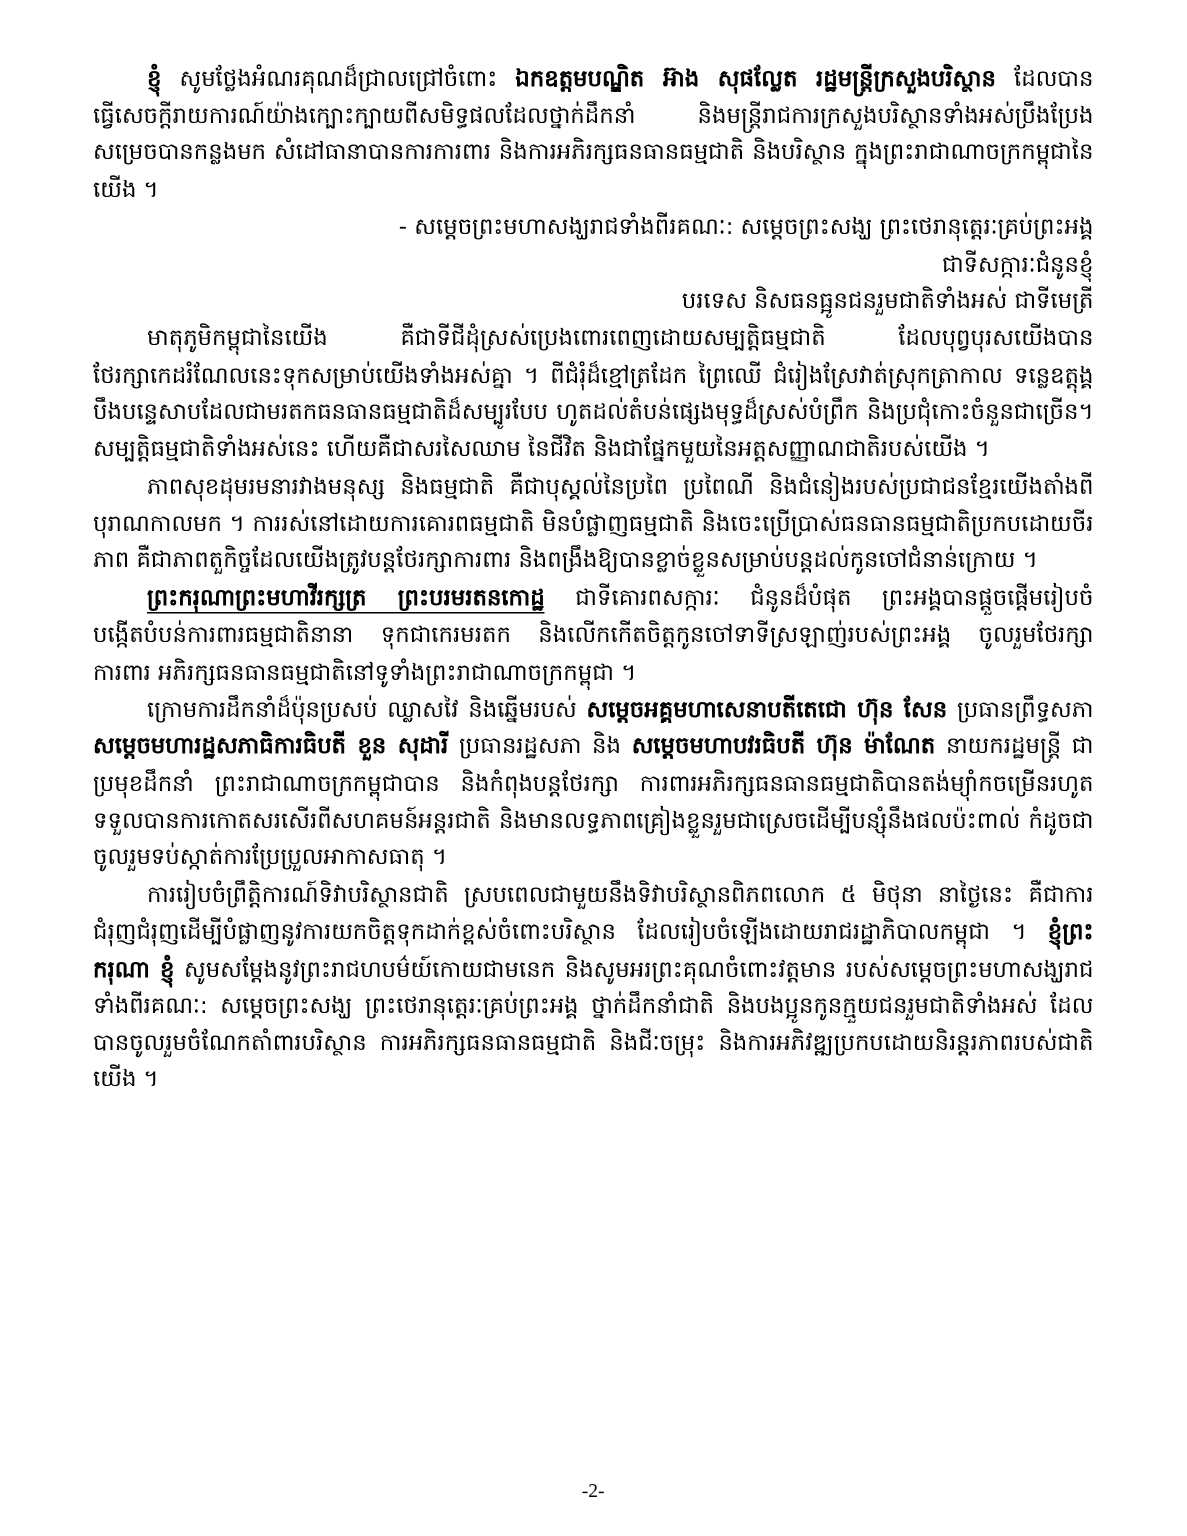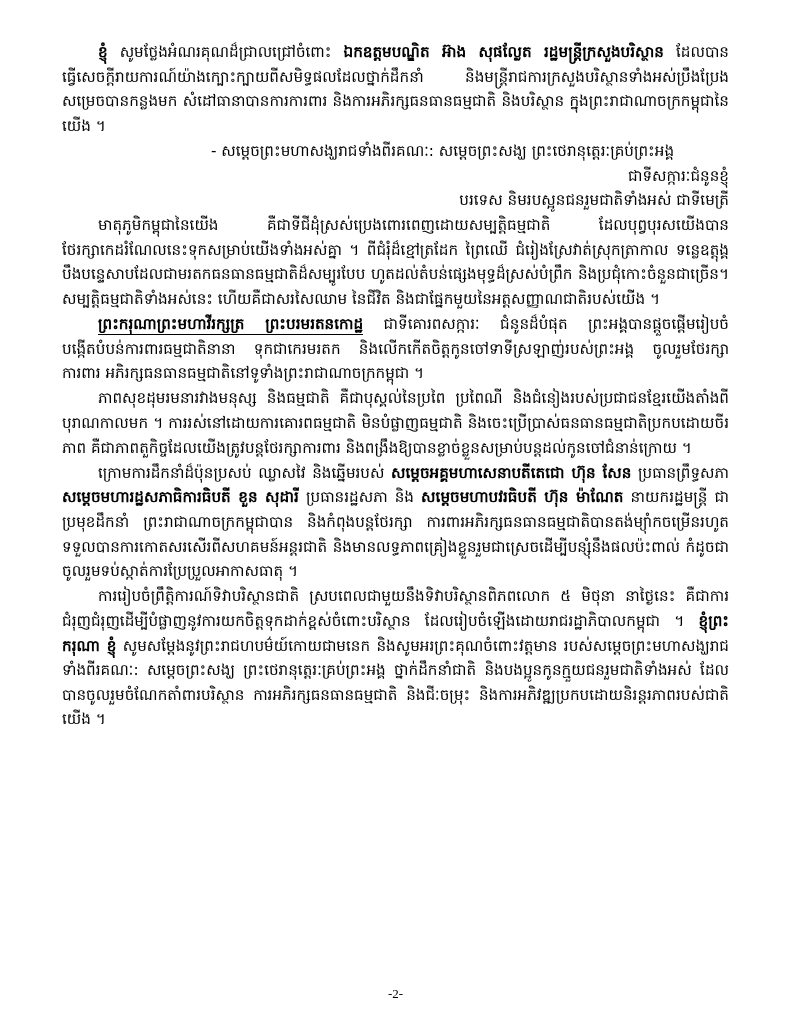--- a/index.html
+++ b/index.html
@@ -33,21 +33,21 @@
     text-align: justify;
   }
   .bullet-block {
     margin: 0;
     padding: 0;
   }
   p.bullet {
     margin: 0;
     padding-left: 108px;
     text-indent: -14px;
-    text-align: center;
+    text-align: right;
   }
   p.bullet-cont {
     margin: 0;
     padding-left: 152px;
     text-indent: 0;
     text-align: right;
   }
   .b {
     font-weight: bold;
   }
@@ -72,33 +72,33 @@
 <div class="page">
   <div class="doc-body">
 
     <p class="para">
       <span class="b">ខ្ញុំ</span><span> សូមថ្លែងអំណរគុណដ៏ជ្រាលជ្រៅចំពោះ </span><span class="b">ឯកឧត្តមបណ្ឌិត អ៊ាង សុផល្លែត រដ្ឋមន្ត្រីក្រសួងបរិស្ថាន</span><span> ដែលបានធ្វើសេចក្តីរាយការណ៍យ៉ាងក្បោះក្បាយពីសមិទ្ធផលដែលថ្នាក់ដឹកនាំ និងមន្ត្រីរាជការក្រសួងបរិស្ថានទាំងអស់ប្រឹងប្រែងសម្រេចបានកន្លងមក សំដៅធានាបានការការពារ និងការអភិរក្សធនធានធម្មជាតិ និងបរិស្ថាន ក្នុងព្រះរាជាណាចក្រកម្ពុជានៃយើង ។</span>
     </p>
 
     <div class="bullet-block">
       <p class="bullet">- សម្ដេចព្រះមហាសង្ឃរាជទាំងពីរគណៈ: សម្តេចព្រះសង្ឃ ព្រះថេរានុត្តេរៈគ្រប់ព្រះអង្គ</p>
       <p class="bullet-cont">ជាទីសក្ការៈជំនូនខ្ញុំ</p>
-      <p class="bullet-cont">បរទេស និមរបស្អូនជនរួមជាតិទាំងអស់ ជាទីមេត្រី</p>
+      <p class="bullet-cont">បរទេស និសធនធ្អូនជនរួមជាតិទាំងអស់ ជាទីមេត្រី</p>
     </div>
 
     <p class="para">
       <span>មាតុភូមិកម្ពុជានៃយើង គឺជាទីជីដុំស្រស់ប្រេងពោរពេញដោយសម្បត្តិធម្មជាតិ ដែលបុព្វបុរសយើងបានថែរក្សាកេដរំណែលនេះទុកសម្រាប់យើងទាំងអស់គ្នា ។ ពីជំរុំដ៏ខ្មៅត្រដែក ព្រៃឈើ ជំរៀងស្រែវាត់ស្រុកត្រាកាល ទន្លេឧត្តុង្គ បឹងបន្ទេសាបដែលជាមរតកធនធានធម្មជាតិដ៏សម្បូរបែប ហូតដល់តំបន់ផ្សេងមុទ្ធដ៏ស្រស់បំព្រឹក និងប្រជុំកោះចំនួនជាច្រើន។ សម្បត្តិធម្មជាតិទាំងអស់នេះ ហើយគឺជាសរសៃឈាម នៃជីវិត និងជាផ្នែកមួយនៃអត្តសញ្ញាណជាតិរបស់យើង ។</span>
     </p>
 
     <p class="para">
-      <span class="underline-b">ព្រះករុណាព្រះមហាវីរក្សត្រ ព្រះបរមរតនកោដ្ឋ</span><span> ជាទីគោរពសក្ការៈ ជំនូនដ៏បំផុត ព្រះអង្គបានផ្តួចផ្តើមរៀបចំបង្កើតបំបន់ការពារធម្មជាតិនានា ទុកជាកេរមរតក និងលើកកើតចិត្តកូនចៅទាទីស្រឡាញ់របស់ព្រះអង្គ ចូលរួមថែរក្សា ការពារ អភិរក្សធនធានធម្មជាតិនៅទូទាំងព្រះរាជាណាចក្រកម្ពុជា ។</span>
+      <span>ភាពសុខដុមរមនារវាងមនុស្ស និងធម្មជាតិ គឺជាបុស្គល់នៃប្រពៃ ប្រពៃណី និងជំនៀងរបស់ប្រជាជនខ្មែរយើងតាំងពីបុរាណកាលមក ។ ការរស់នៅដោយការគោរពធម្មជាតិ មិនបំផ្លាញធម្មជាតិ និងចេះប្រើប្រាស់ធនធានធម្មជាតិប្រកបដោយចីរភាព គឺជាភាពតួកិច្ចដែលយើងត្រូវបន្តថែរក្សាការពារ និងពង្រឹងឱ្យបានខ្លាច់ខ្លួនសម្រាប់បន្តដល់កូនចៅជំនាន់ក្រោយ ។</span>
     </p>
 
     <p class="para">
-      <span>ភាពសុខដុមរមនារវាងមនុស្ស និងធម្មជាតិ គឺជាបុស្គល់នៃប្រពៃ ប្រពៃណី និងជំនៀងរបស់ប្រជាជនខ្មែរយើងតាំងពីបុរាណកាលមក ។ ការរស់នៅដោយការគោរពធម្មជាតិ មិនបំផ្លាញធម្មជាតិ និងចេះប្រើប្រាស់ធនធានធម្មជាតិប្រកបដោយចីរភាព គឺជាភាពតួកិច្ចដែលយើងត្រូវបន្តថែរក្សាការពារ និងពង្រឹងឱ្យបានខ្លាច់ខ្លួនសម្រាប់បន្តដល់កូនចៅជំនាន់ក្រោយ ។</span>
+      <span class="underline-b">ព្រះករុណាព្រះមហាវីរក្សត្រ ព្រះបរមរតនកោដ្ឋ</span><span> ជាទីគោរពសក្ការៈ ជំនូនដ៏បំផុត ព្រះអង្គបានផ្តួចផ្តើមរៀបចំបង្កើតបំបន់ការពារធម្មជាតិនានា ទុកជាកេរមរតក និងលើកកើតចិត្តកូនចៅទាទីស្រឡាញ់របស់ព្រះអង្គ ចូលរួមថែរក្សា ការពារ អភិរក្សធនធានធម្មជាតិនៅទូទាំងព្រះរាជាណាចក្រកម្ពុជា ។</span>
     </p>
 
     <p class="para">
       <span>ក្រោមការដឹកនាំដ៏ប៉ុនប្រសប់ ឈ្លាសវៃ និងឆ្នើមរបស់ </span><span class="b">សម្តេចអគ្គមហាសេនាបតីតេជោ ហ៊ុន សែន</span><span> ប្រធានព្រឹទ្ធសភា </span><span class="b">សម្តេចមហារដ្ឋសភាធិការធិបតី ខួន សុដារី</span><span> ប្រធានរដ្ឋសភា និង </span><span class="b">សម្តេចមហាបវរធិបតី ហ៊ុន ម៉ាណែត</span><span> នាយករដ្ឋមន្ត្រី ជាប្រមុខដឹកនាំ ព្រះរាជាណាចក្រកម្ពុជាបាន និងកំពុងបន្តថែរក្សា ការពារអភិរក្សធនធានធម្មជាតិបានតង់ម្យ៉ាំកចម្រើនរហូតទទួលបានការកោតសរសើរពីសហគមន៍អន្តរជាតិ និងមានលទ្ធភាពគ្រៀងខ្លួនរួមជាស្រេចដើម្បីបន្សុំនឹងផលប៉ះពាល់ កំដូចជាចូលរួមទប់ស្កាត់ការប្រែប្រួលអាកាសធាតុ ។</span>
     </p>
 
     <p class="para">
       <span>ការរៀបចំព្រឹត្តិការណ៍ទិវាបរិស្ថានជាតិ ស្របពេលជាមួយនឹងទិវាបរិស្ថានពិភពលោក ៥ មិថុនា នាថ្ងៃនេះ គឺជាការជំរុញជំរុញដើម្បីបំផ្លាញនូវការយកចិត្តទុកដាក់ខ្ពស់ចំពោះបរិស្ថាន ដែលរៀបចំឡើងដោយរាជរដ្ឋាភិបាលកម្ពុជា ។ </span><span class="b">ខ្ញុំព្រះករុណា ខ្ញុំ</span><span> សូមសម្តែងនូវព្រះរាជហបម៌យ៍កោយជាមនេក និងសូមអរព្រះគុណចំពោះវត្តមាន របស់សម្តេចព្រះមហាសង្ឃរាជទាំងពីរគណៈ: សម្ដេចព្រះសង្ឃ ព្រះថេរានុត្តេរៈគ្រប់ព្រះអង្គ ថ្នាក់ដឹកនាំជាតិ និងបងប្អូនកូនក្មួយជនរួមជាតិទាំងអស់ ដែលបានចូលរួមចំណែកតាំពារបរិស្ថាន ការអភិរក្សធនធានធម្មជាតិ និងជីៈចម្រុះ និងការអភិវឌ្ឍប្រកបដោយនិរន្តរភាពរបស់ជាតិយើង ។</span>
     </p>
 

